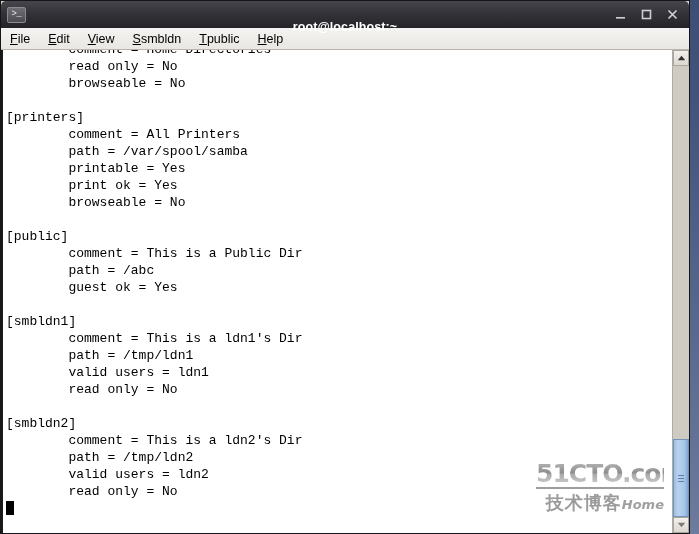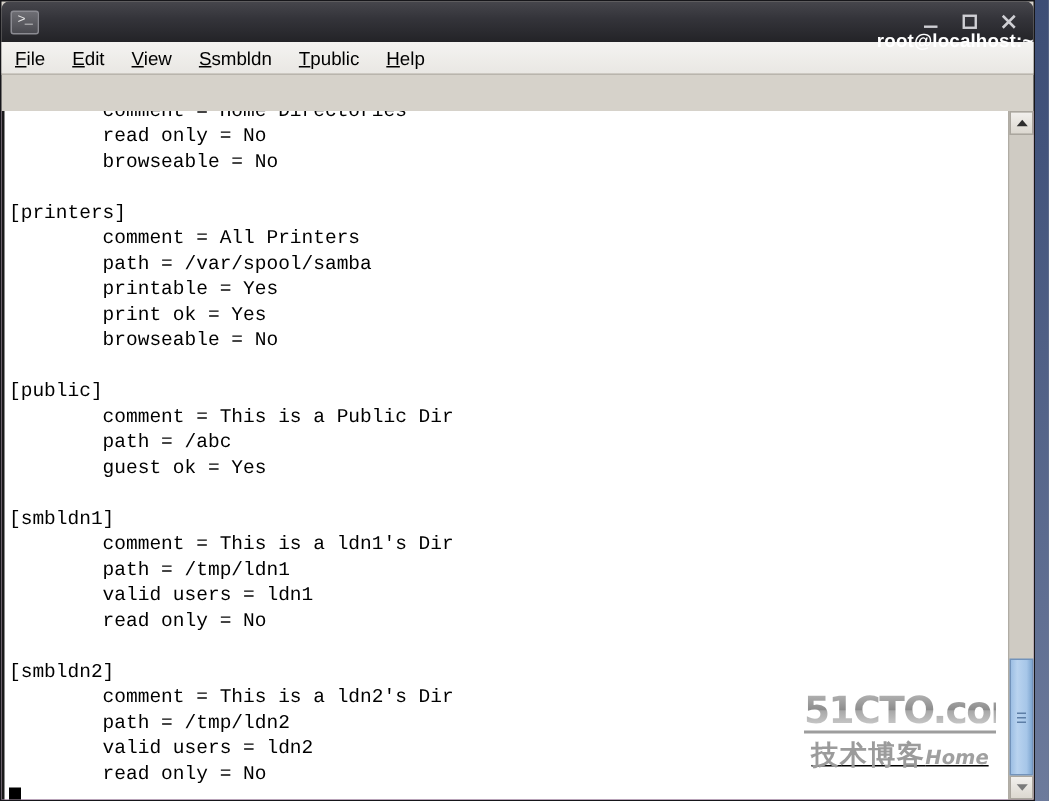--- a/index.html
+++ b/index.html
@@ -63,21 +63,21 @@
     color: #e8e8e8;
     font-family: "Liberation Mono", monospace;
     font-size: 9px;
     line-height: 9px;
     letter-spacing: -0.5px;
     transform: translateY(-0.5px);
   }
   #title-text {
     position: absolute;
     left: 0; right: 0;
-    text-align: right;
+    text-align: center;
     color: #ffffff;
     font-size: 12.5px;
     font-weight: bold;
     letter-spacing: 0.1px;
     pointer-events: none;
     margin-top: 25px;
   }
   #win-buttons {
     margin-left: auto;
     display: flex;
@@ -113,24 +113,23 @@
     cursor: default;
   }
   .menu-item .mn {
     text-decoration: underline;
   }
 
   
   #term-area {
     flex: 1 1 auto;
     display: flex;
-    background: #701a75;
+    background: #86efac;
     position: relative;
     min-height: 0;
-    margin-top: 24px;
   }
   #term-screen {
     flex: 1 1 auto;
     background: #ffffff;
     border-left: 2px solid #1a1a1a;
     position: relative;
     overflow: hidden;
     box-sizing: border-box;
   }
   #term-text {
@@ -176,22 +175,21 @@
     text-align: right;
   }
   #wm-rule {
     height: 2px;
     background: #9d9d9d;
     margin: 1px 0 2px 0;
   }
   #wm-bottom {
     display: flex;
     align-items: baseline;
-    justify-content: center;
-    text-decoration: underline;
+    justify-content: flex-end;
   }
   #wm-cn {
     font-family: "DejaVu Sans", sans-serif;
     font-size: 18px;
     font-weight: bold;
     color: #9b9b9b;
     letter-spacing: 1px;
   }
   #wm-blog {
     font-family: "DejaVu Sans", sans-serif;

